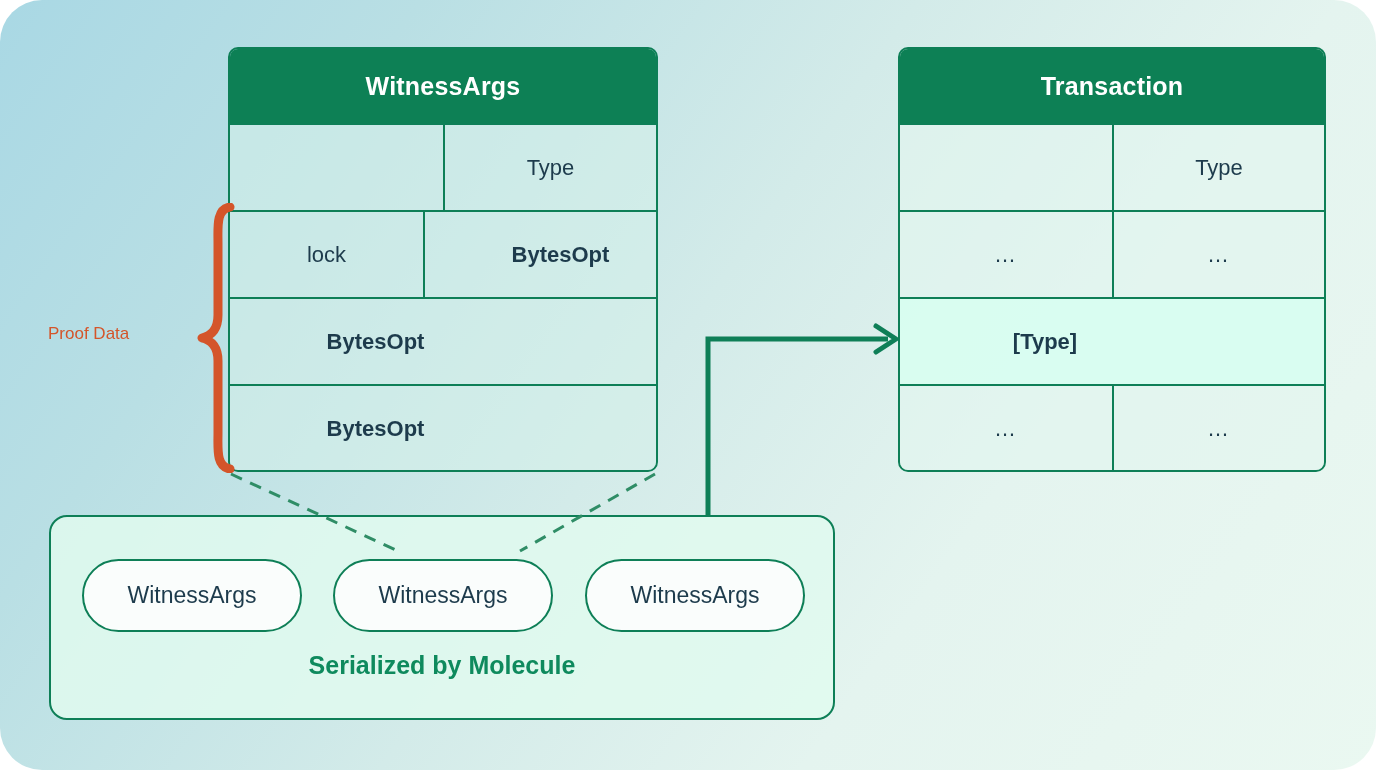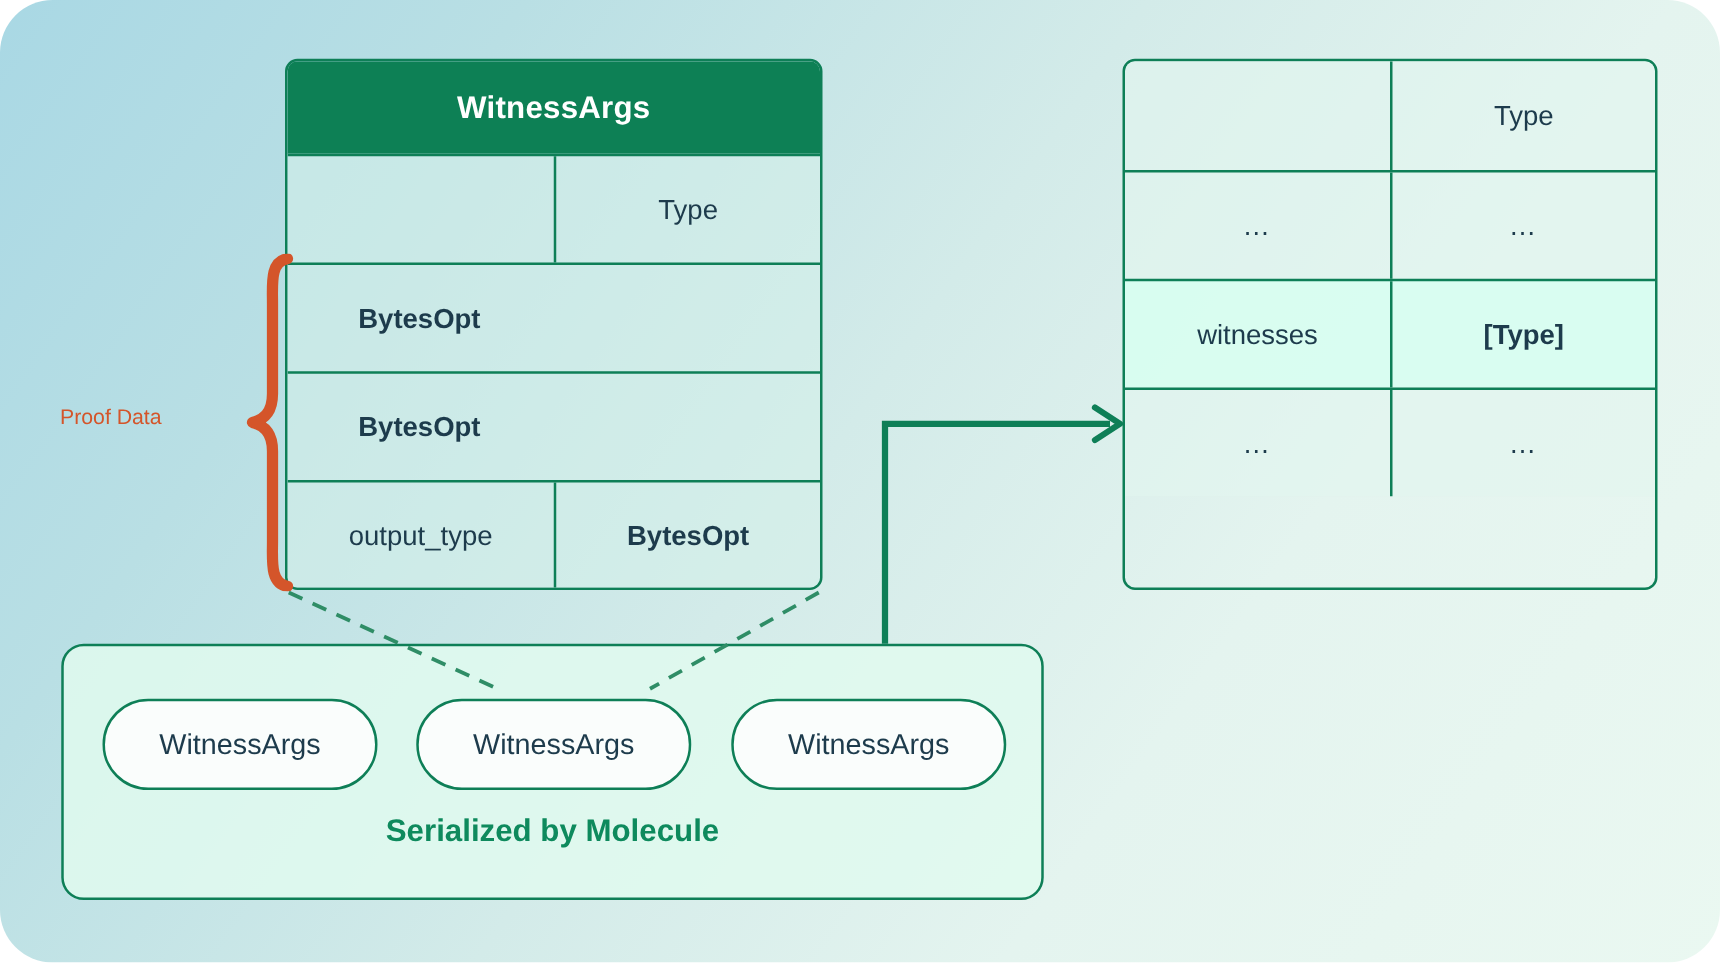--- a/index.html
+++ b/index.html
@@ -52,21 +52,21 @@
   .cell {
     box-sizing: border-box;
     display: flex;
     align-items: center;
     justify-content: center;
     color: #1d3b४c;
     color: #1d3b4c;
     font-size: 22px;
   }
   .cell.left  { border-right: 2px solid #0e7f57; }
-  .cell.bold  { font-weight: bold; }
+  .cell.bold  { font-weight: bold; margin-left: 40px; }
   .cell.ghost { color: #1d3b4c; letter-spacing: 2px; font-size: 22px; }
 
   
   #witnessargs-table { left: 228px; top: 47px; width: 430px; height: 425px; }
   #witnessargs-table .tbl-head { height: 74px; }
   #witnessargs-table .tbl-row  { height: 87px; }
   #witnessargs-table .cell.left  { width: 215px; }
   #witnessargs-table .cell.right { width: 211px; }
   #witnessargs-table .rowbg { background: rgba(214,240,234,0.55); }
 
@@ -151,47 +151,47 @@
 
   <div class="tbl" id="witnessargs-table">
     <div class="tbl-head">WitnessArgs</div>
 
     <div class="tbl-row rowbg">
       <div class="cell left"></div>
       <div class="cell right">Type</div>
     </div>
 
     <div class="tbl-row rowbg">
+      <div class="cell left">lock</div>
       <div class="cell right bold">BytesOpt</div>
     </div>
 
     <div class="tbl-row rowbg">
       <div class="cell right bold">BytesOpt</div>
     </div>
 
     <div class="tbl-row rowbg">
-      <div class="cell left">output_type</div>
       <div class="cell right bold">BytesOpt</div>
     </div>
   </div>
 
   <div class="tbl" id="transaction-table">
+    <div class="tbl-head">Transaction</div>
 
     <div class="tbl-row rowbg">
       <div class="cell left"></div>
       <div class="cell right">Type</div>
     </div>
 
     <div class="tbl-row rowbg">
       <div class="cell left ghost">…</div>
       <div class="cell right ghost">…</div>
     </div>
 
     <div class="tbl-row rowbg hl">
-      <div class="cell left">witnesses</div>
       <div class="cell right bold">[Type]</div>
     </div>
 
     <div class="tbl-row rowbg">
       <div class="cell left ghost">…</div>
       <div class="cell right ghost">…</div>
     </div>
   </div>
 
   <svg id="proof-brace" viewBox="0 0 40 270">

